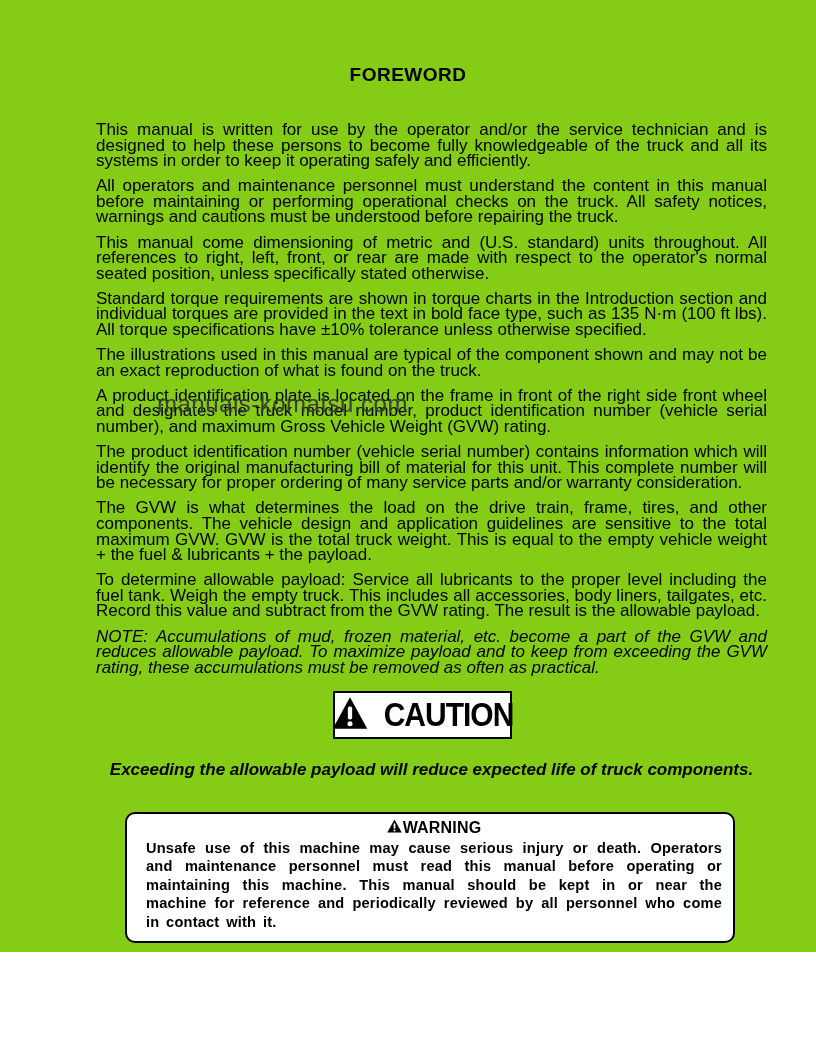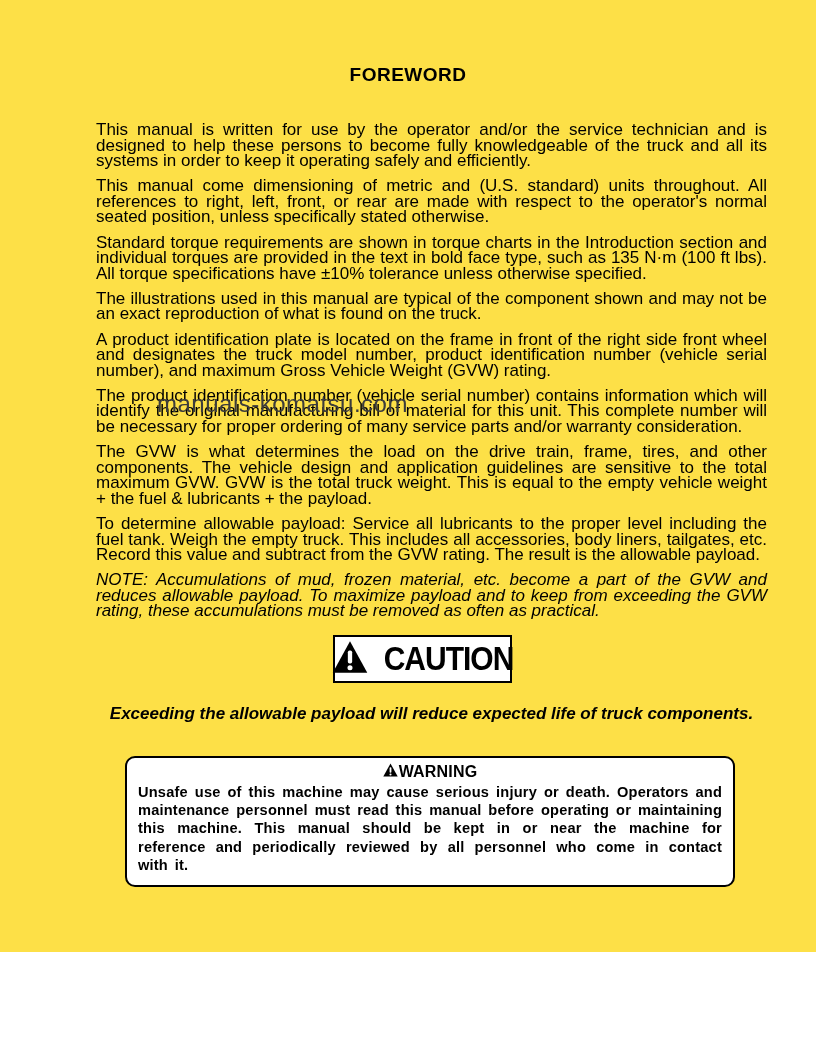--- a/index.html
+++ b/index.html
@@ -1,20 +1,20 @@
 <!DOCTYPE html>
 <html><head>
 <meta charset="utf-8">
 <style>
   html, body { margin: 0; padding: 0; background: #ffffff; }
   .page {
     position: relative;
     width: 816px;
     height: 952px;
-    background: #fde047;
+    background: #84cc16;
     font-family: "Liberation Sans", "DejaVu Sans", sans-serif;
     color: #000;
     overflow: hidden;
   }
   .title {
     margin: 0;
     padding-top: 64px;
     text-align: center;
     font-size: 19px;
     font-weight: bold;
@@ -62,21 +62,21 @@
     font-style: italic;
     font-size: 12.5px;
   }
   .warning-box {
     box-sizing: border-box;
     margin-top: 34px;
     margin-left: 29px; 
     width: 610px;
     border: 2px solid #000;
     border-radius: 10px;
-    padding: 5px 11px 10px 11px;
+    padding: 5px 11px 10px 19px;
     background: #fff;
   }
   .warning-header {
     display: flex;
     align-items: center;
     justify-content: center;
     gap: 1px;
     font-size: 16px;
     font-weight: bold;
     letter-spacing: 0.2px;
@@ -123,20 +123,21 @@
 </style>
 </head>
 <body>
 
 <div class="page">
 
   <h1 class="title">FOREWORD</h1>
 
   <div class="content">
     <p>This manual is written for use by the operator and/or the service technician and is designed to help these persons to become fully knowledgeable of the truck and all its systems in order to keep it operating safely and efficiently.</p>
+    <p>All operators and maintenance personnel must understand the content in this manual before maintaining or performing operational checks on the truck. All safety notices, warnings and cautions must be understood before repairing the truck.</p>
     <p>This manual come dimensioning of metric and (U.S. standard) units throughout. All references to right, left, front, or rear are made with respect to the operator's normal seated position, unless specifically stated otherwise.</p>
 
     <p><span>Standard torque requirements are shown in torque charts in the Introduction section and individual torques are provided in the text in bold face type, such as </span><span class="bold">135 N·m (100 ft lbs)</span><span>. All torque specifications have ±10% tolerance unless otherwise specified.</span></p>
 
     <p>The illustrations used in this manual are typical of the component shown and may not be an exact reproduction of what is found on the truck.</p>
     <p>A product identification plate is located on the frame in front of the right side front wheel and designates the truck model number, product identification number (vehicle serial number), and maximum Gross Vehicle Weight (GVW) rating.</p>
     <p>The product identification number (vehicle serial number) contains information which will identify the original manufacturing bill of material for this unit. This complete number will be necessary for proper ordering of many service parts and/or warranty consideration.</p>
     <p>The GVW is what determines the load on the drive train, frame, tires, and other components. The vehicle design and application guidelines are sensitive to the total maximum GVW. GVW is the total truck weight. This is equal to the empty vehicle weight + the fuel &amp; lubricants + the payload.</p>
     <p>To determine allowable payload: Service all lubricants to the proper level including the fuel tank. Weigh the empty truck. This includes all accessories, body liners, tailgates, etc. Record this value and subtract from the GVW rating. The result is the allowable payload.</p>
 

